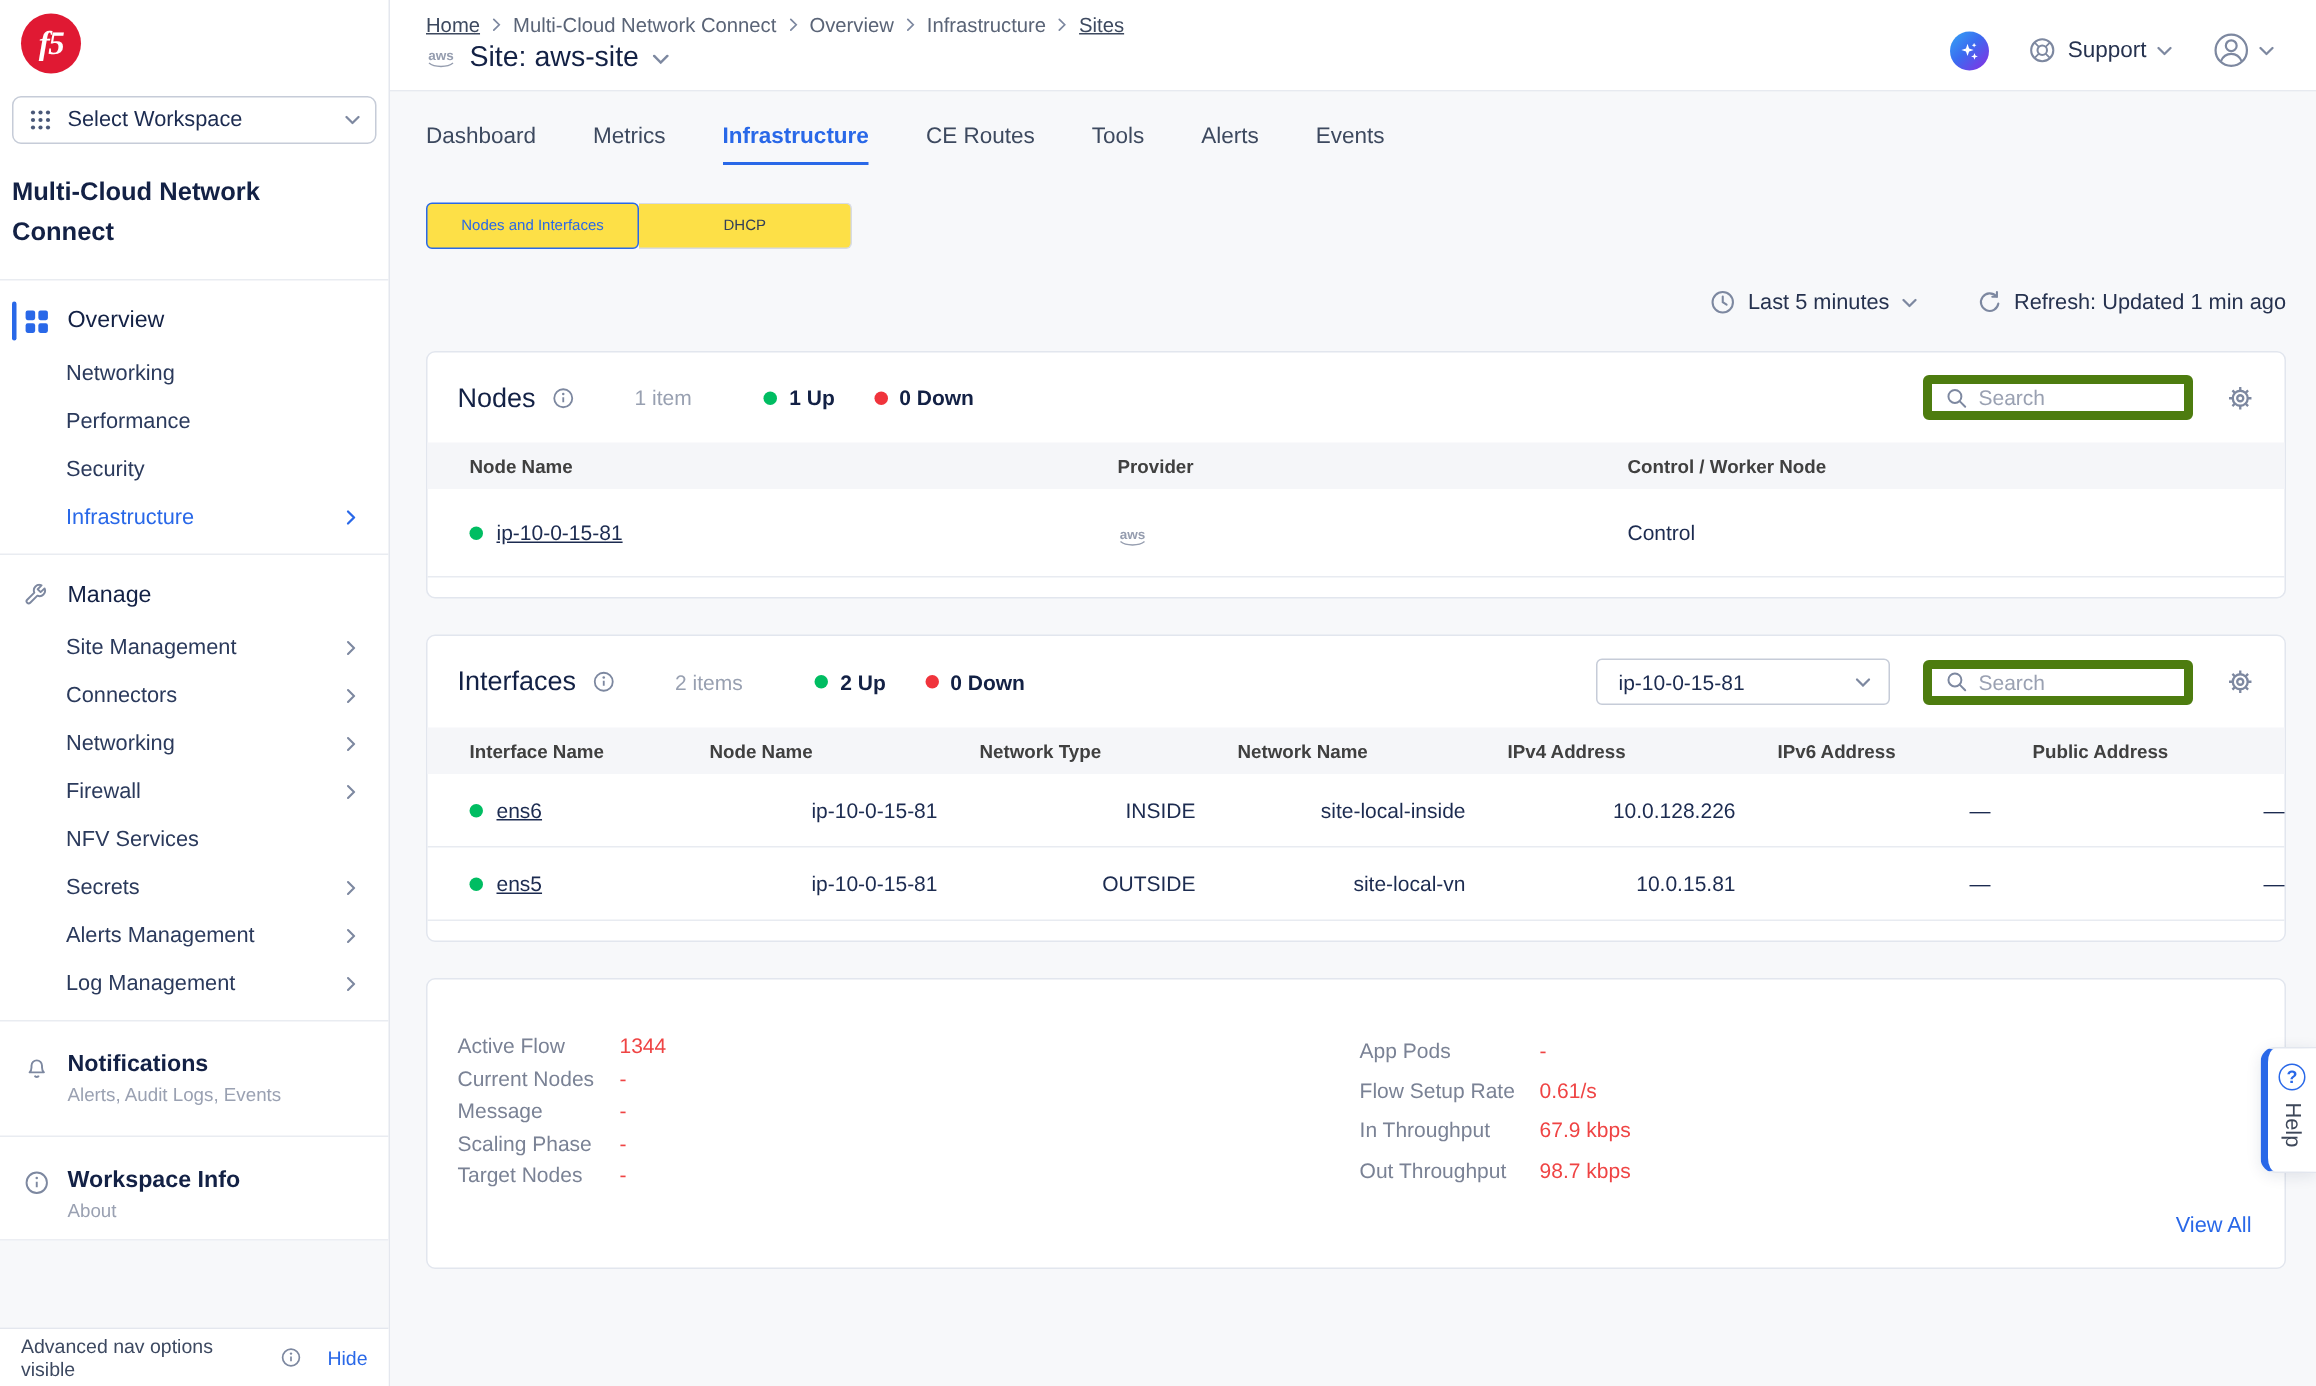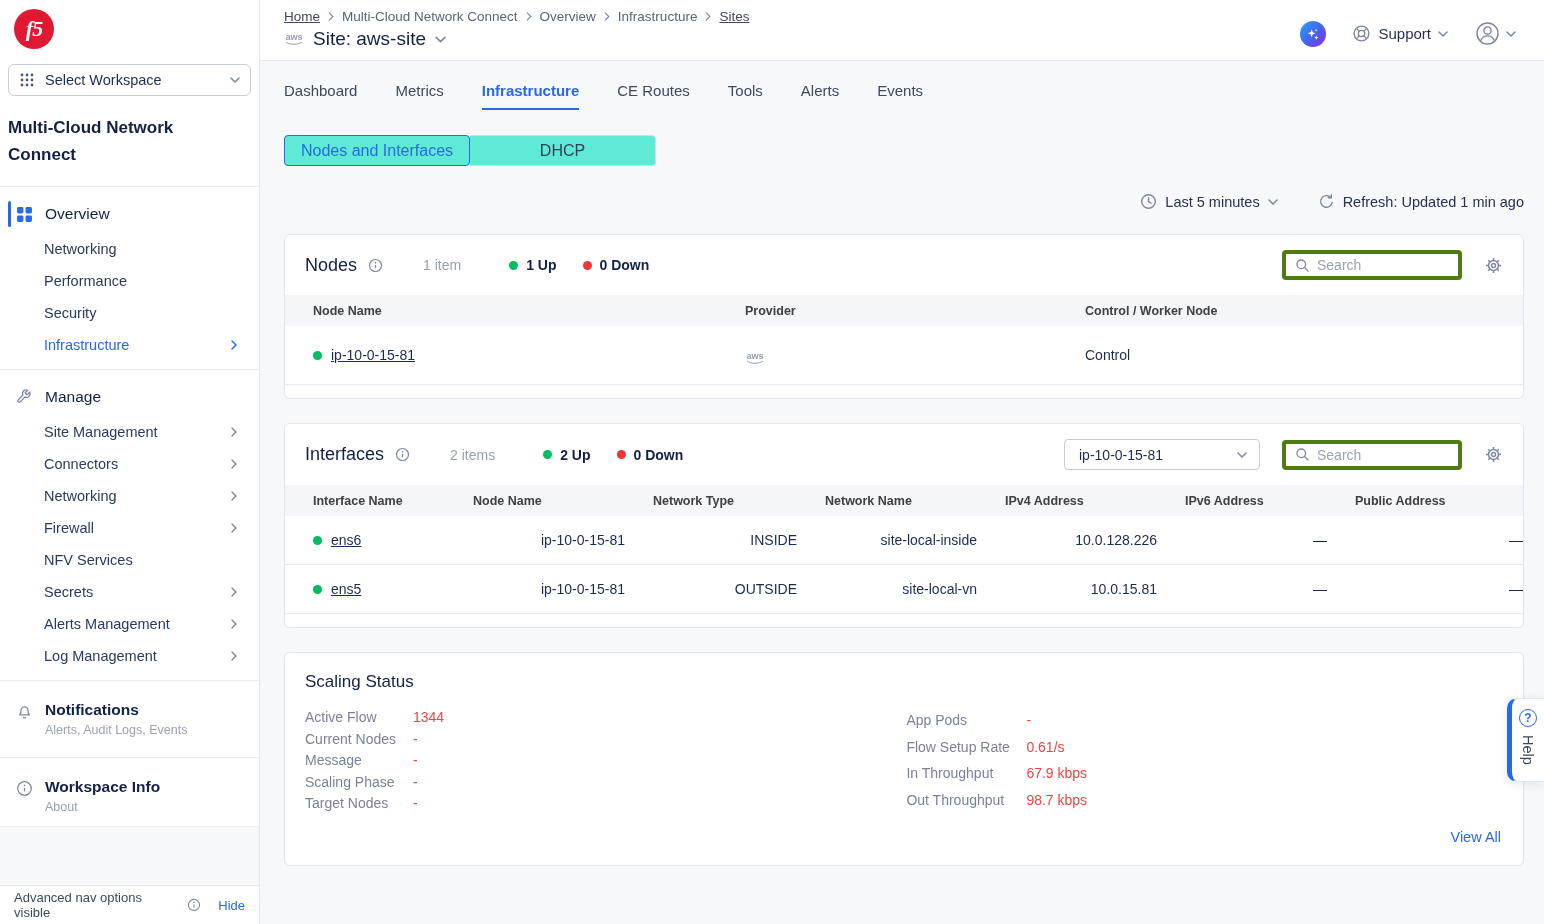--- a/index.html
+++ b/index.html
@@ -84,40 +84,40 @@
   .avatar { display:flex; align-items:center; gap:5px; cursor:pointer; }
 
   .content { flex:1; padding:0 20px 0 24px; }
 
   .tabs { display:flex; gap:38px; margin-top:21px; }
   .tab { font-size:15px; color:#3d495f; padding-bottom:9px; cursor:pointer; }
   .tab.active { color:#2968e8; font-weight:bold; border-bottom:2px solid #2968e8; }
 
   .subtabs { display:flex; margin-top:25px; }
   .subtab {
-    width:186px; height:31px; display:flex; align-items:center; justify-content:center;
-    font-size:16px; background:#5eead4; border:1px solid #d7dbe4; color:#333f58; cursor:pointer;
+    width:142px; height:31px; display:flex; align-items:center; justify-content:center;
+    font-size:10px; background:#fde047; border:1px solid #d7dbe4; color:#333f58; cursor:pointer;
   }
   .subtab.selected { border:1px solid #2968e8; color:#2968e8; border-radius:4px; }
   .subtab.rest { border-left:none; border-radius:0 4px 4px 0; }
 
   .toolbar { display:flex; justify-content:flex-end; align-items:center; gap:40px; margin-top:27px; font-size:14.5px; color:#26324f; }
   .toolbar .grp { display:flex; align-items:center; gap:8px; cursor:pointer; }
 
   .card { background:#fff; border:1px solid #e2e6ee; border-radius:6px; margin-top:24px; }
   .card-head { display:flex; align-items:center; padding:15px 20px; }
   .card-title { font-size:18px; font-weight:500; color:#132145; display:flex; align-items:center; gap:11px; }
   .count { font-size:14px; color:#98a0b1; margin-left:40px; }
   .updown { display:flex; align-items:center; gap:8px; font-size:14px; font-weight:bold; color:#132145; }
   .dot { width:9px; height:9px; border-radius:50%; }
   .dot.g { background:#00bd62; }
   .dot.r { background:#f0343c; }
   .head-right { margin-left:auto; display:flex; align-items:center; gap:22px; }
   .search-box {
-    width:180px; height:30px; border:4px solid #4d7c0f; border-radius:4px;
+    width:180px; height:30px; border:6px solid #4d7c0f; border-radius:4px;
     display:flex; align-items:center; gap:7px; padding:0 9px; background:#fff;
   }
   .search-box input {
     border:none; outline:none; width:100%; font-size:14px;
     font-family:"Liberation Sans",sans-serif; color:#1c2b50; background:transparent;
   }
   .search-box input::placeholder { color:#9aa1b2; }
   .filter-select {
     width:196px; height:31px; border:1px solid #c6ccd8; border-radius:4px;
     display:flex; align-items:center; justify-content:space-between;
@@ -619,21 +619,20 @@
         <span class="cell">OUTSIDE</span>
         <span class="cell">site-local-vn</span>
         <span class="cell">10.0.15.81</span>
         <span class="cell">—</span>
         <span class="cell">—</span>
       </div>
       <div class="card-tail"></div>
     </div>
 
     <div class="card scale-card">
-      <div class="scale-title">Scaling Status</div>
       <div class="scale-grid">
         <div class="scale-col-l">
           <div class="metric">
             <span class="ml">Active Flow</span>
             <span class="mv">1344</span>
           </div>
           <div class="metric">
             <span class="ml">Current Nodes</span>
             <span class="mv">-</span>
           </div>

